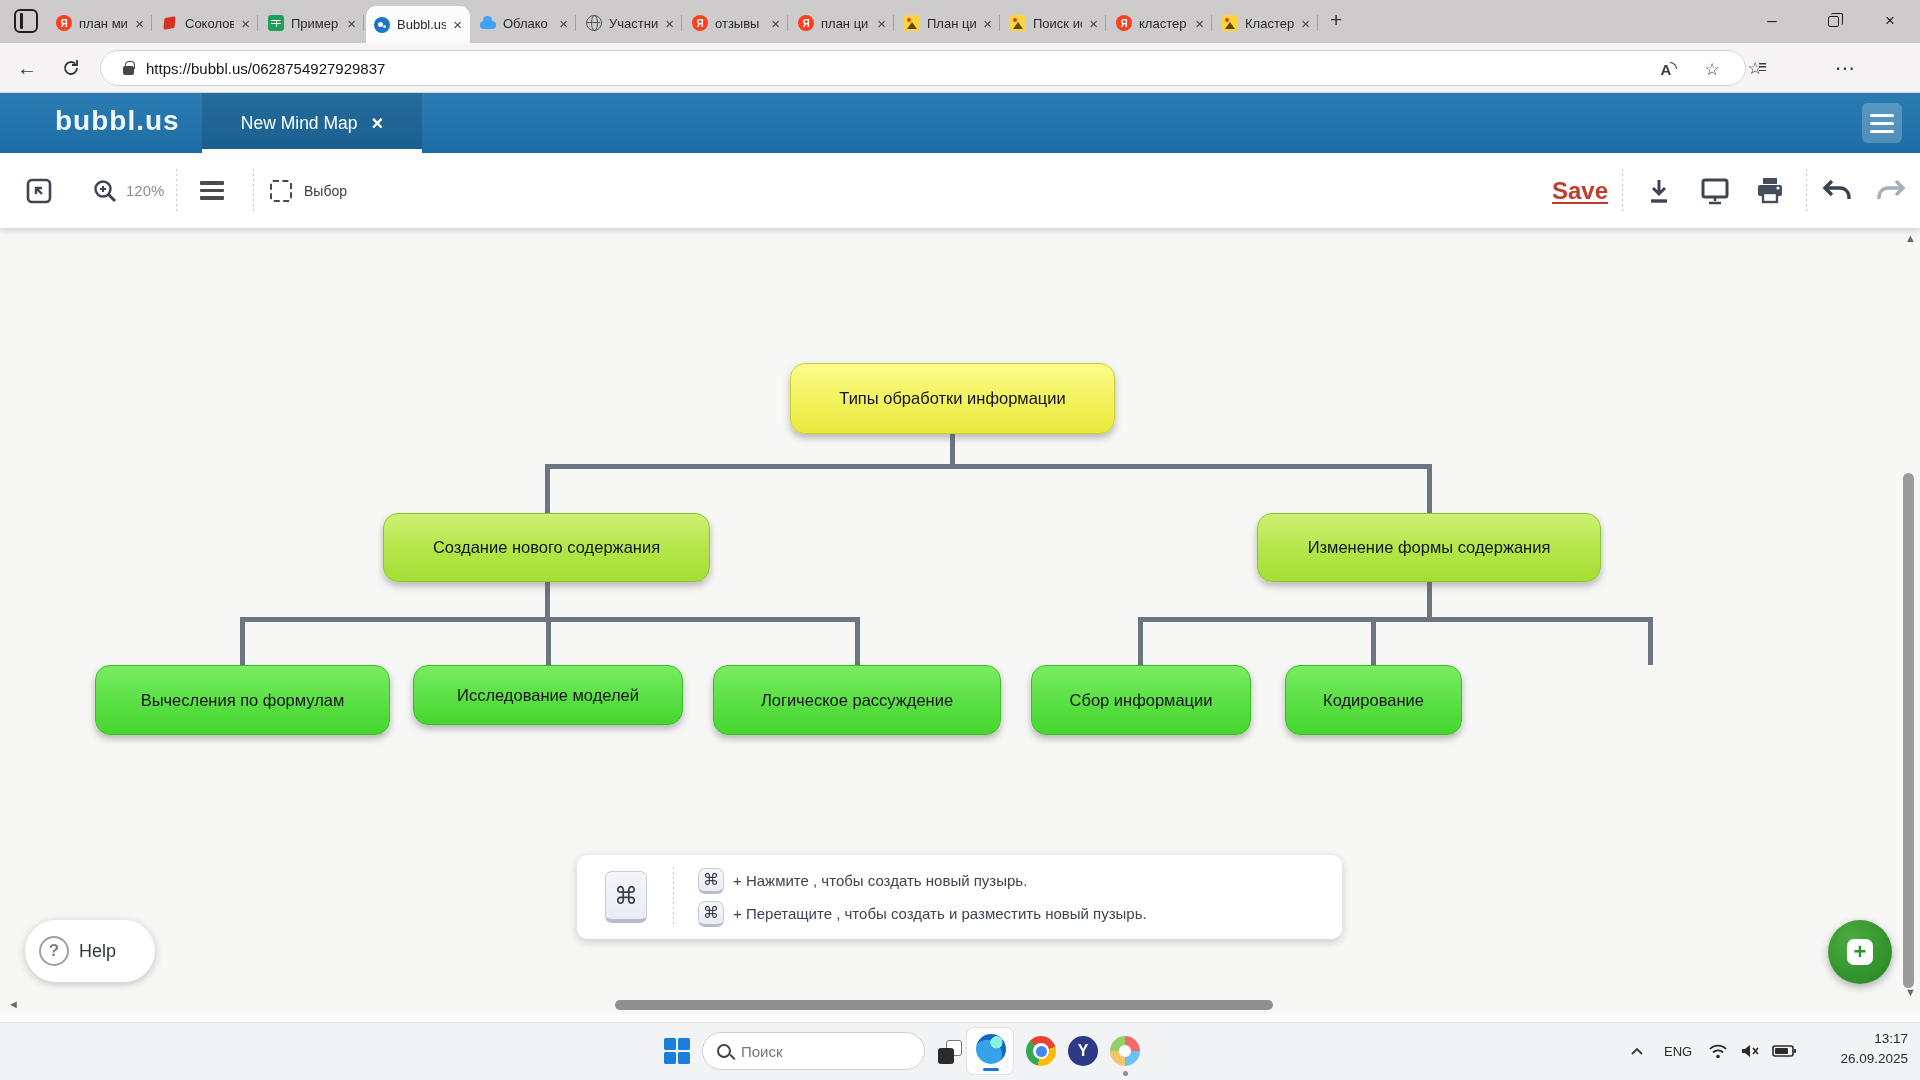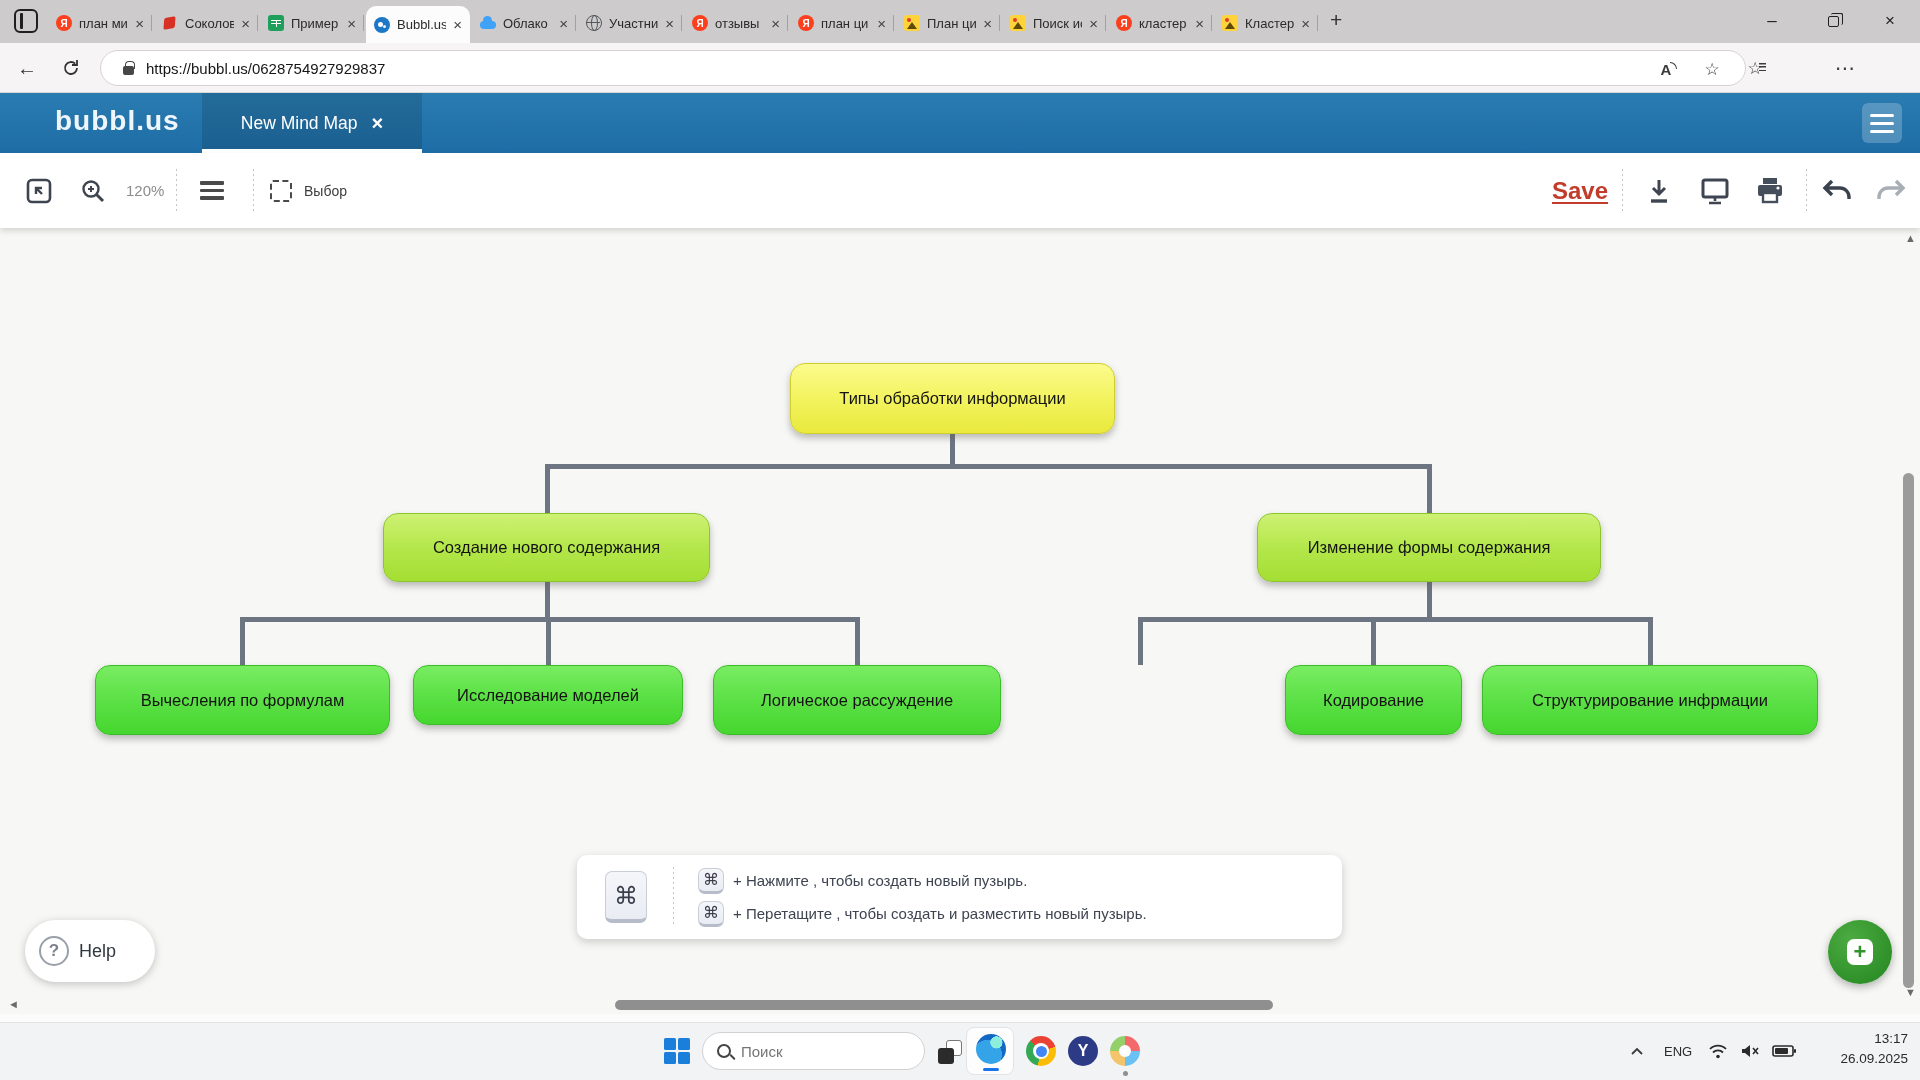--- a/index.html
+++ b/index.html
@@ -295,21 +295,21 @@
     </div>
 </div>
 
 <div class="apptoolbar">
   <span class="tb" style="left:25px">
     <svg class="icon-svg" width="28" height="28" viewBox="0 0 28 28">
       <rect x="3" y="3" width="22" height="22" rx="4" fill="none" stroke="#3e4550" stroke-width="2.6"></rect>
       <path d="M17 17 L11 11 M11 17 v-6 h6" fill="none" stroke="#3e4550" stroke-width="2.4"></path>
     </svg>
   </span>
-  <span class="tb" style="left:80px; gap:20px">
+  <span class="tb" style="left:92px; gap:8px">
     <svg class="icon-svg" width="26" height="26" viewBox="0 0 26 26">
       <circle cx="11" cy="11" r="7.5" fill="none" stroke="#3e4550" stroke-width="2.4"></circle>
       <path d="M11 8v6 M8 11h6" stroke="#3e4550" stroke-width="2"></path>
       <path d="M16.5 16.5 L23 23" stroke="#3e4550" stroke-width="3"></path>
     </svg>
     <span class="zoom-pct">120%</span>
   </span>
   <span class="tb-sep" style="left:176px"></span>
   <span class="tb" style="left:200px">
     <span class="hamburger">
@@ -381,22 +381,22 @@
   <i class="cv" style="left:1138px;top:389px;height:48px"></i>
   <i class="cv" style="left:1371px;top:389px;height:48px"></i>
   <i class="cv" style="left:1648px;top:389px;height:48px"></i>
 
   <div class="node node-yellow" style="left:790px;top:135px;width:325px;height:71px">Типы обработки информации</div>
   <div class="node node-lgreen" style="left:383px;top:285px;width:327px;height:69px">Создание нового содержания</div>
   <div class="node node-lgreen" style="left:1257px;top:285px;width:344px;height:69px">Изменение формы содержания</div>
   <div class="node node-green" style="left:95px;top:437px;width:295px;height:70px">Вычесления по формулам</div>
   <div class="node node-green" style="left:413px;top:437px;width:270px;height:60px">Исследование моделей</div>
   <div class="node node-green" style="left:713px;top:437px;width:288px;height:70px">Логическое рассуждение</div>
+  <div class="node node-green" style="left:1031px;top:437px;width:220px;height:70px">Сбор информации</div>
   <div class="node node-green" style="left:1285px;top:437px;width:177px;height:70px">Кодирование</div>
-  <div class="node node-green" style="left:1482px;top:437px;width:336px;height:70px">Структурирование инфрмации</div>
 
   <div class="hintcard">
     <span class="keycap big">⌘</span>
     <span class="hint-divider"></span>
     <div class="hint-rows">
       <div class="hint-row">
         <span class="keycap small">⌘</span>
         <span>+ Нажмите , чтобы создать новый пузырь.</span>
       </div>
       <div class="hint-row">

